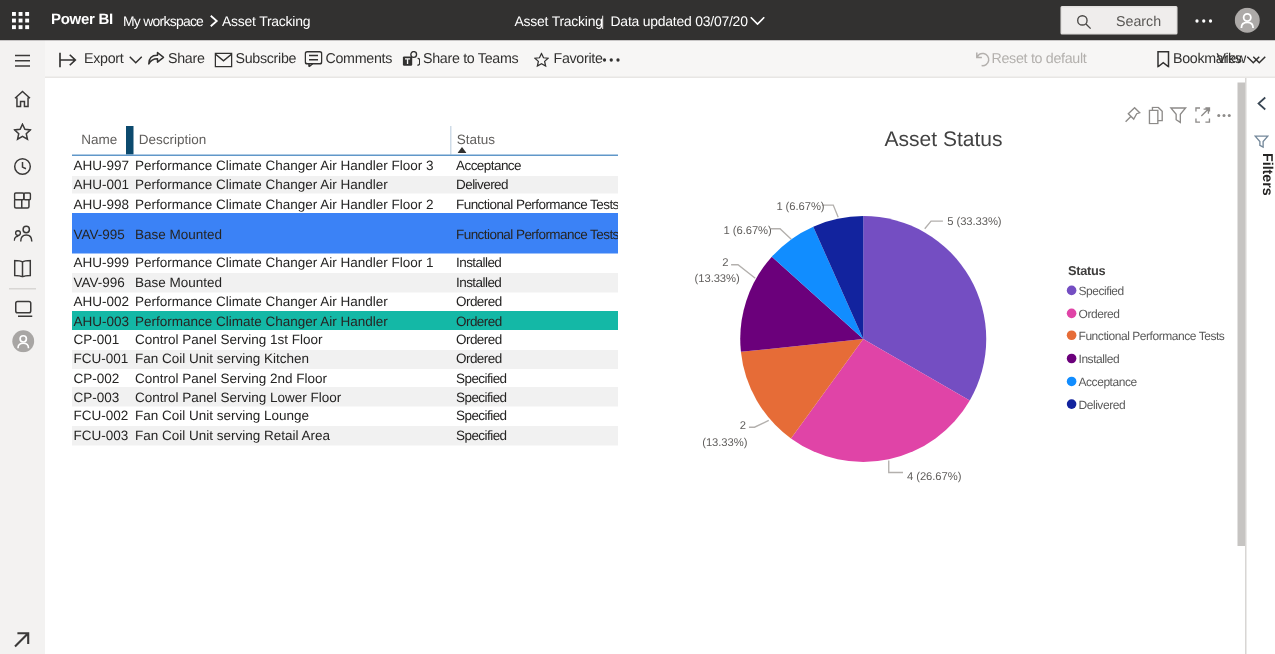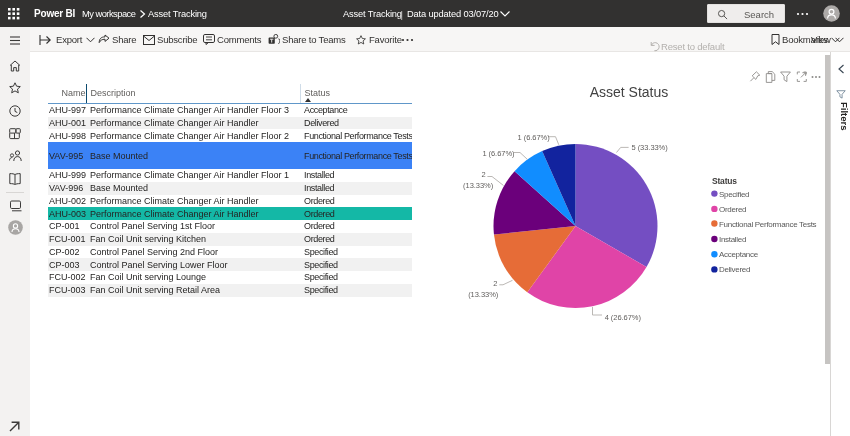--- a/index.html
+++ b/index.html
@@ -158,21 +158,21 @@
       </svg>
     <span>Favorite</span>
   </div>
   <div class="tb-item" style="left:371px;">
     <svg width="13" height="4" viewBox="0 0 13 4">
         <circle cx="2" cy="2" r="1.1" fill="#323130"></circle>
         <circle cx="6.5" cy="2" r="1.1" fill="#323130"></circle>
         <circle cx="11" cy="2" r="1.1" fill="#323130"></circle>
       </svg>
   </div>
-  <div class="tb-item" style="left:619px;color:#b3b0ad;align-items:flex-end;">
+  <div class="tb-item" style="left:619px;color:#b3b0ad;">
     <svg width="11" height="11" viewBox="0 0 11 11" style="margin-right:1px">
         <path d="M2.2 1 V4.4 H5.6 M2.4 4.2 C3.2 2.4 5 1.4 6.8 1.7 C9 2.1 10.5 4.2 10.1 6.4 C9.7 8.6 7.6 10.1 5.4 9.7" stroke="#b3b0ad" stroke-width="1" fill="none"></path>
       </svg>
     <span>Reset to default</span>
   </div>
   <div class="tb-item" style="left:741px;">
     <svg width="9" height="11" viewBox="0 0 9 11" style="margin-right:2px">
         <path d="M1 0.5 H8 V10.5 L4.5 7.8 L1 10.5 Z" stroke="#323130" stroke-width="1" fill="none"></path>
       </svg>
     <span>Bookmarks</span>
@@ -192,21 +192,21 @@
 
 <div class="abs" style="left:48px;top:84px;width:364px;">
   <table style="width:364px;font-size:9px;color:#252423;">
     <colgroup>
         <col style="width:38px">
         <col style="width:214px">
         <col style="width:112px">
       </colgroup>
     <thead>
       <tr style="height:18.5px;color:#605e5c;">
-        <th style="text-align:right;padding-left:1px;border-right:1px solid #0c4a6e;">Name</th>
+        <th style="text-align:center;padding-left:1px;border-right:5px solid #0c4a6e;">Name</th>
         <th style="text-align:left;padding-left:4px;border-right:1px solid #cfdce8;">Description</th>
         <th style="text-align:left;padding-left:4px;position:relative;">Status
           <svg style="position:absolute;left:4px;top:13.5px" width="6" height="4" viewBox="0 0 6 4">
               <path d="M3 0 L6 4 H0 Z" fill="#323130"></path>
             </svg>
         </th>
       </tr>
     </thead>
   </table>
   <div style="height:1.3px;background:#6097c9;"></div>

